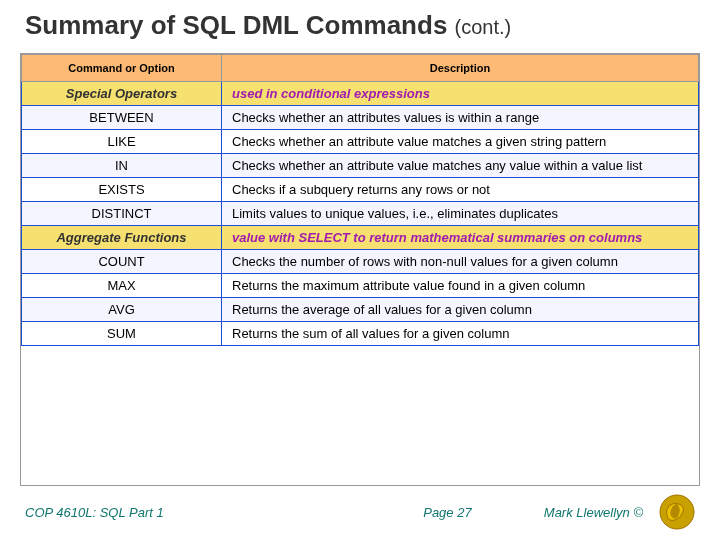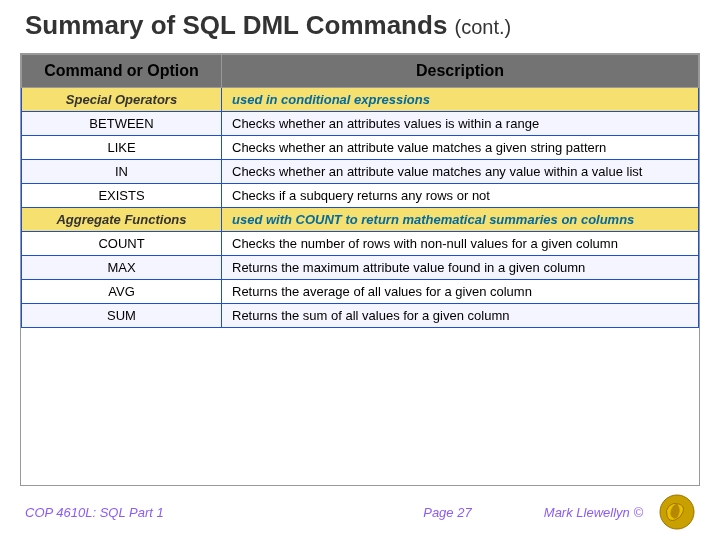--- a/index.html
+++ b/index.html
@@ -39,25 +39,25 @@
       overflow: hidden;
     }
 
     table {
       width: 100%;
       border-collapse: collapse;
       font-size: 13px;
     }
 
     thead tr th {
-      background: #737373;
+      background: #fdba74;
       padding: 7px 10px;
       text-align: center;
       font-weight: bold;
-      font-size: 16px;
+      font-size: 11px;
       border: 1px solid #999;
     }
 
     thead tr th:first-child {
       width: 200px;
     }
 
     tbody tr td {
       border: 1px solid #1d4ed8;
       padding: 4px 10px;
@@ -69,21 +69,21 @@
       width: 200px;
     }
 
     .row-category td {
       background: #f5e070;
       font-style: italic;
       font-weight: bold;
       color: #333;
     }
     .row-category td:last-child {
-      color: #0369a1;
+      color: #a21caf;
       font-style: italic;
       margin-top: 8px;
     }
 
     .row-normal td {
       background: #fff;
     }
 
     .row-normal:nth-child(even) td {
       background: #f5f5ff;
@@ -93,21 +93,21 @@
       display: flex;
       justify-content: space-between;
       align-items: center;
       margin-top: 8px;
       padding: 0 5px;
     }
 
     .footer-left, .footer-center, .footer-right {
       font-size: 13px;
       font-style: italic;
-      color: #8b5cf6;
+      color: #0f766e;
       flex: 1;
     }
     .footer-center { text-align: right; }
     .footer-right { text-align: right; display: flex; align-items: center; justify-content: flex-end; gap: 16px; }
 
     .logo {
       width: 36px;
       height: 36px;
       display: inline-block;
     }
@@ -143,23 +143,27 @@
             <td>Checks whether an attribute value matches a given string pattern</td>
           </tr>
           <tr class="row-normal">
             <td>IN</td>
             <td>Checks whether an attribute value matches any value within a value list</td>
           </tr>
           <tr class="row-normal">
             <td>EXISTS</td>
             <td>Checks if a subquery returns any rows or not</td>
           </tr>
+          <tr class="row-normal">
+            <td>DISTINCT</td>
+            <td>Limits values to unique values, i.e., eliminates duplicates</td>
+          </tr>
           <tr class="row-category">
             <td>Aggregate Functions</td>
-            <td>used with COUNT to return mathematical summaries on columns</td>
+            <td>value with SELECT to return mathematical summaries on columns</td>
           </tr>
           <tr class="row-normal">
             <td>COUNT</td>
             <td>Checks the number of rows with non-null values for a given column</td>
           </tr>
           <tr class="row-normal">
             <td>MAX</td>
             <td>Returns the maximum attribute value found in a given column</td>
           </tr>
           <tr class="row-normal">

